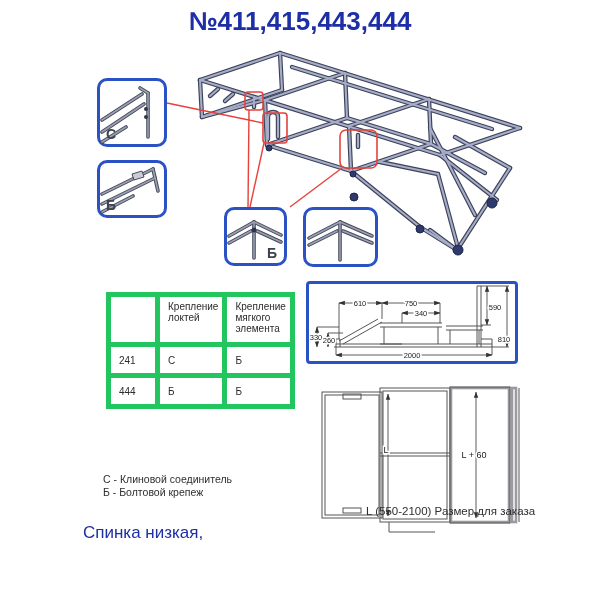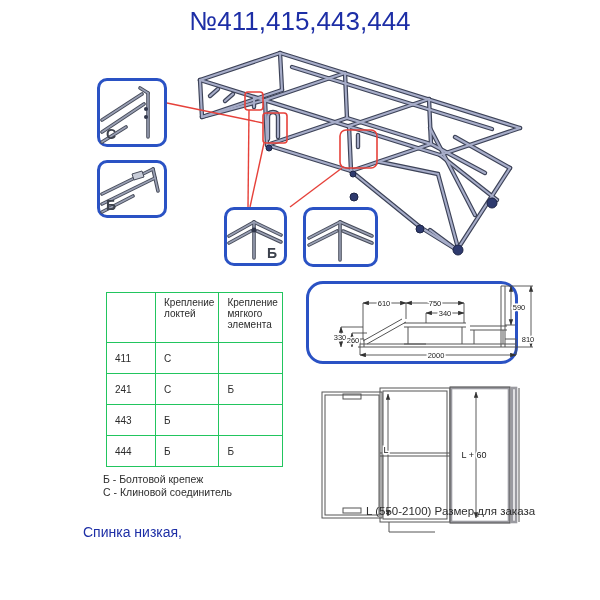--- a/index.html
+++ b/index.html
@@ -1,56 +1,56 @@
 <!DOCTYPE html>
 <html><head>
 <meta charset="utf-8">
 <style>
   html,body{margin:0;padding:0;background:#ffffff;}
   .page{position:relative;width:600px;height:600px;background:#fff;overflow:hidden;
         font-family:"Liberation Sans",sans-serif;}
   .title{position:absolute;top:6px;left:0;width:600px;text-align:center;
-         font-size:26px;font-weight:normal;color:#1d2ea6;letter-spacing:0px;}
+         font-size:26px;font-weight:bold;color:#1d2ea6;letter-spacing:0px;}
   
   .main-art{position:absolute;left:140px;top:45px;}
   .t-dark{stroke:#3d4358;stroke-width:4.4;fill:none;stroke-linecap:round;stroke-linejoin:round;}
   .t-light{stroke:#a7adc9;stroke-width:2.1;fill:none;stroke-linecap:round;stroke-linejoin:round;}
   .td2{stroke:#474c5a;stroke-width:3.6;fill:none;stroke-linecap:round;}
   .tl2{stroke:#9aa0b4;stroke-width:1.6;fill:none;stroke-linecap:round;}
   .caster{fill:#2e3a6e;stroke:#1c2445;stroke-width:1;}
   .knob{fill:#30364a;}
   .redline{stroke:#e6413a;stroke-width:1.4;fill:none;}
   .redrect{stroke:#e6413a;stroke-width:1.6;fill:none;}
   
   .co-box{position:absolute;background:#fff;border:3px solid #2a52c4;border-radius:10px;
           box-sizing:border-box;}
   .co-label{position:absolute;font-size:14px;font-weight:600;color:#3d424d;line-height:1;}
   .lbl-bl{left:6px;bottom:3px;}
   .lbl-br{right:7px;bottom:3px;}
   
   .side-box{position:absolute;left:306px;top:281px;width:212px;height:83px;
-            border:3px solid #2a52c4;border-radius:17px;box-sizing:border-box;background:#fff;padding-left:24px;}
+            border:3px solid #2a52c4;border-radius:4px;box-sizing:border-box;background:#fff;}
   .dim{stroke:#4a4a4a;stroke-width:0.9;fill:none;}
   .thin{stroke:#555;stroke-width:1;fill:none;}
   .thin2{stroke:#9a9aa0;stroke-width:2.6;fill:none;}
   .dimtxt{font-family:"Liberation Sans",sans-serif;font-size:7.5px;fill:#1a1a1a;
           text-anchor:middle;paint-order:stroke;stroke:#ffffff;stroke-width:3px;}
   .dimtxt2{font-family:"Liberation Sans",sans-serif;font-size:9px;fill:#1a1a1a;
           text-anchor:middle;paint-order:stroke;stroke:#ffffff;stroke-width:3px;}
   .top-view{position:absolute;left:315px;top:385px;}
   .caption{position:absolute;left:318px;top:505px;font-size:11.5px;color:#2e2e2e;padding-left:48px;}
   
   .spec-table{position:absolute;left:106px;top:292px;border-collapse:collapse;table-layout:fixed;}
-  .spec-table td,.spec-table th{border:1px solid #22c55e;font-size:10px;font-weight:normal;
+  .spec-table td,.spec-table th{border:5px solid #22c55e;font-size:10px;font-weight:normal;
       color:#2b2b2b;text-align:left;vertical-align:middle;padding:2px 4px 2px 8px;box-sizing:border-box;}
   .spec-table th{vertical-align:top;padding-top:4px;}
   .col-model{width:49px;}.col-elbow{width:60px;}.col-soft{width:62px;}
   .row-head{height:50px;}.row-data{height:31px;}
   .legend{position:absolute;left:103px;top:473px;font-size:10.5px;color:#2e2e2e;line-height:13px;}
-  .notes{position:absolute;left:83px;top:526px;font-size:14px;color:#1d2ea6;line-height:13.6px;}
+  .notes{position:absolute;left:83px;top:526px;font-size:17px;color:#1d2ea6;line-height:13.6px;}
 </style>
 </head>
 <body>
 
 <div class="page">
 
   <div class="title">№411,415,443,444</div>
 
   <svg class="main-art" width="440" height="256" viewBox="0 0 440 256">
     <defs>
@@ -283,44 +283,34 @@
   <div class="caption">L (550-2100) Размер для заказа</div>
 
   <table class="spec-table">
     <tbody>
         <tr class="row-head">
       <th class="col-model"></th>
       <th class="col-elbow">Крепление локтей</th>
       <th class="col-soft">Крепление мягкого элемента</th>
     </tr>
     <tr class="row-data">
-      <td>411</td>
-      <td>С</td>
-      <td></td>
-    </tr>
-    <tr class="row-data">
       <td>241</td>
       <td>С</td>
       <td>Б</td>
-    </tr>
-    <tr class="row-data">
-      <td>443</td>
-      <td>Б</td>
-      <td></td>
     </tr>
     <tr class="row-data">
       <td>444</td>
       <td>Б</td>
       <td>Б</td>
     </tr>
   </tbody>
     </table>
 
   <div class="legend">
+    <div>С - Клиновой соединитель</div>
     <div>Б - Болтовой крепеж</div>
-    <div>С - Клиновой соединитель</div>
   </div>
 
   <div class="notes">
     <div>Спинка низкая,</div>
   </div>
 
 </div>
 
 </body></html>

